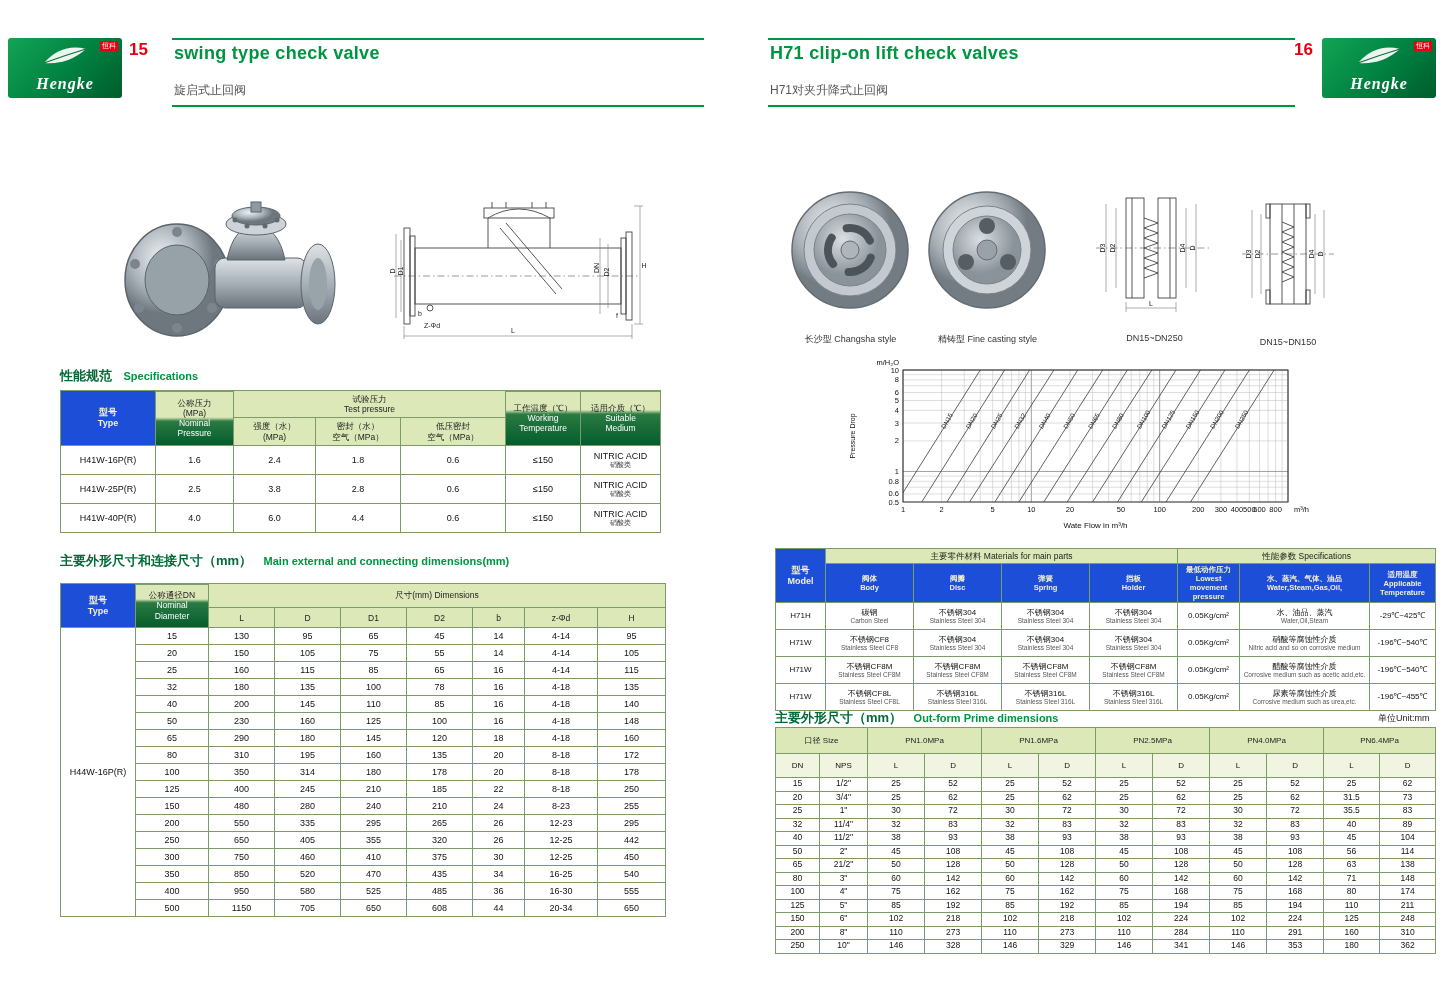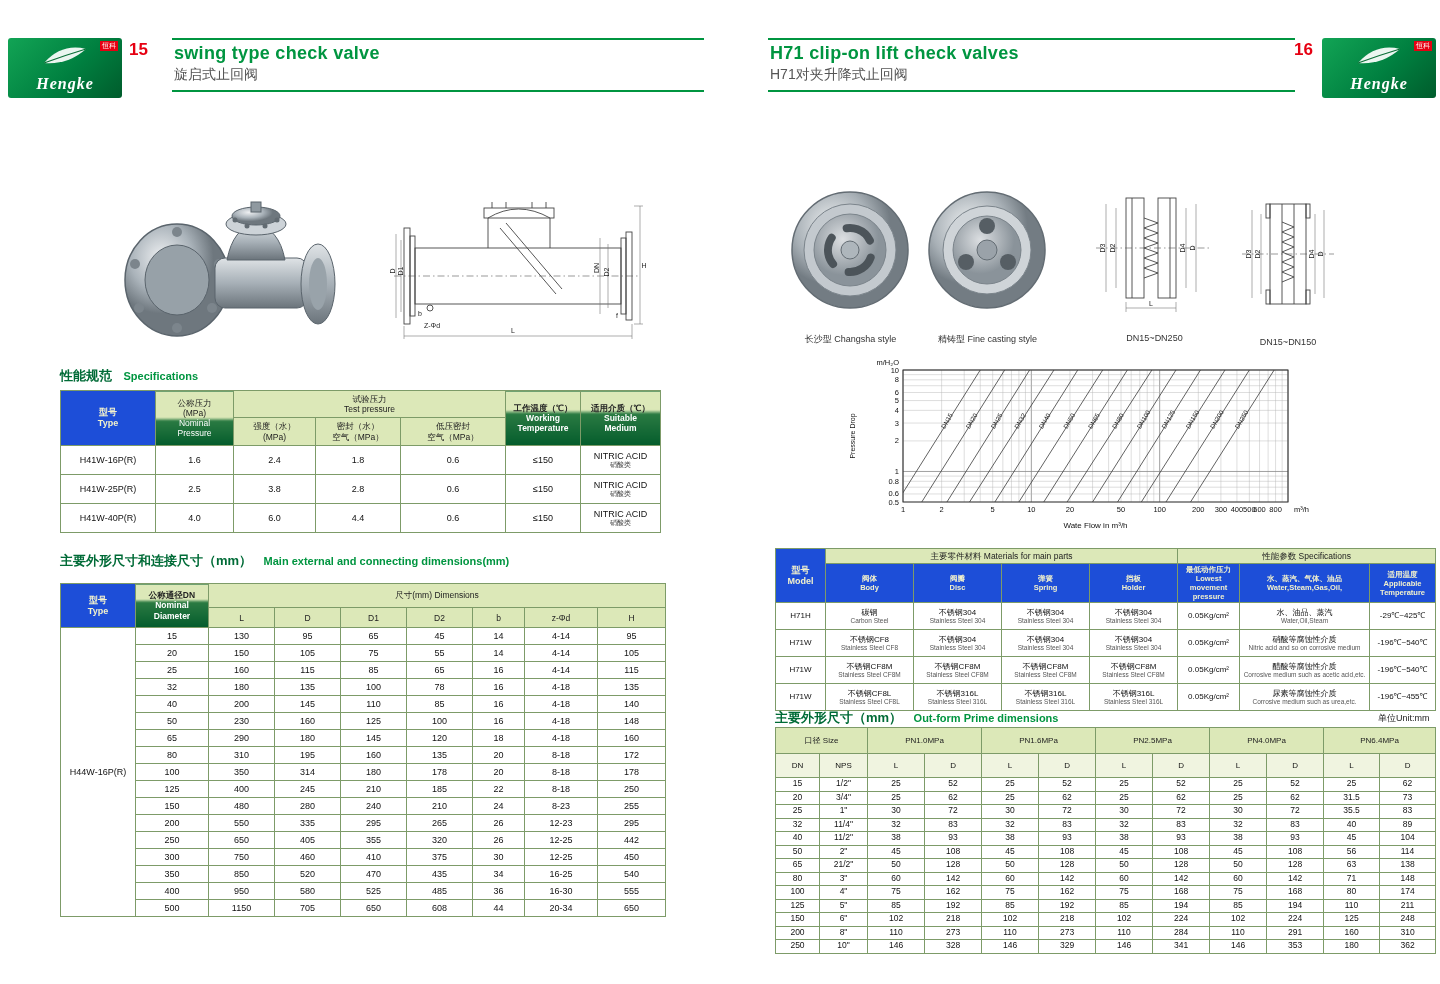--- a/index.html
+++ b/index.html
@@ -13,36 +13,36 @@
   .logo-left{left:8px;top:38px}.logo-right{left:1322px;top:38px}
   .logo-cnbox{position:absolute;top:3px;right:4px;background:#e60012;color:#fff;font-size:7px;padding:1px 2px;line-height:1.1}
   .logo-name{position:absolute;bottom:5px;left:0;right:0;text-align:center;color:#fff;
     font-family:Liberation Serif, serif;font-style:italic;font-weight:bold;font-size:16px;letter-spacing:1px}
   .logo-swoosh{position:absolute;top:5px;left:32px}
   .pagenum{position:absolute;font-size:17px;font-weight:bold;color:#e60012}
   .pn-left{left:129px;top:40px}.pn-right{left:1294px;top:40px}
   .titleblock{position:absolute;border-top:2px solid #009540;border-bottom:2px solid #009540;padding:3px 0 6px 2px}
   .tb-left{left:172px;top:38px;width:532px}.tb-right{left:768px;top:38px;width:527px}
   .ptitle{font-size:18px;font-weight:bold;color:#009540;letter-spacing:.3px}
-  .psub{font-size:14px;color:#555;margin-top:2px}
+  .psub{font-size:12px;color:#555;margin-top:18px}
 
   
   .secthead{position:absolute;white-space:nowrap}
   .sh-cn{color:#006b37;font-weight:bold;font-size:13px}
   .sh-en{color:#009540;font-weight:bold;font-size:11px;margin-left:7px}
   .unitnote{position:absolute;font-size:9px;color:#222}
 
   
   .tbl{position:absolute;border-collapse:collapse;table-layout:fixed;background:#fff}
   .tbl th,.tbl td{border:1px solid #7d9b68;text-align:center;vertical-align:middle;padding:1px 2px;overflow:hidden}
   .pre{white-space:pre-line;display:block;line-height:1.2}
   th.dark{background:#1d4ed8;color:#f2f1cd;font-weight:bold;font-size:9px}
   th.lite{background:#dce8b8;color:#222;font-weight:normal;font-size:8.5px}
   th.grad{background:linear-gradient(180deg,#dce8b8 0,#dce8b8 48%,#2a7a42 55%,#045c2c 100%);font-weight:normal}
-  th.grad3{background:linear-gradient(180deg,#dce8b8 0,#dce8b8 34%,#2a7a42 42%,#045c2c 100%);font-weight:bold}
+  th.grad3{background:linear-gradient(180deg,#dce8b8 0,#dce8b8 34%,#2a7a42 42%,#045c2c 100%);font-weight:normal}
   th.grad .hc,th.grad3 .hc{color:#222;font-size:8.5px}
   th.grad .he,th.grad3 .he{color:#fff;font-size:8.5px}
   .cl{display:block;line-height:1.15}
   .cl.sub{font-size:7px;color:#444}
   .spec tbody td{height:29px;font-size:9px}
   .spec thead tr:first-child th{height:27px}
   .spec thead tr:last-child th{height:28px}
   .dims thead tr:first-child th{height:24px}
   .dims thead tr:last-child th{height:20px}
   .dims tbody td{height:17px;font-size:9px;padding:0 2px}

